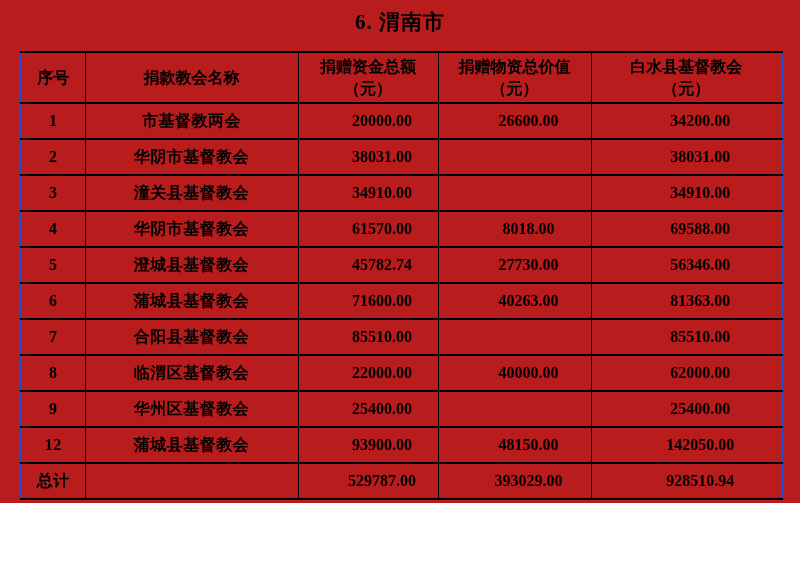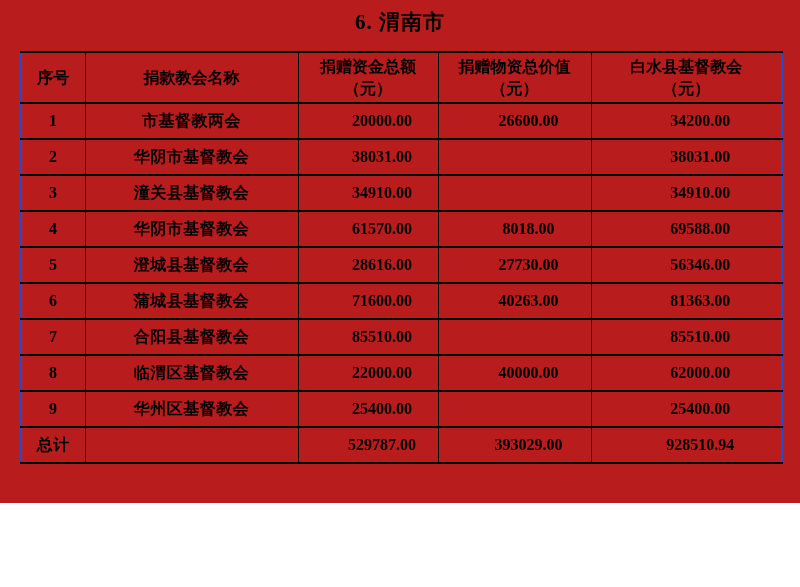--- a/index.html
+++ b/index.html
@@ -126,21 +126,21 @@
         <tr>
           <td>4</td>
           <td>华阴市基督教会</td>
           <td class="num">61570.00</td>
           <td class="num">8018.00</td>
           <td class="num">69588.00</td>
         </tr>
         <tr>
           <td>5</td>
           <td>澄城县基督教会</td>
-          <td class="num">28616.00</td>
+          <td class="num">45782.74</td>
           <td class="num">27730.00</td>
           <td class="num">56346.00</td>
         </tr>
         <tr>
           <td>6</td>
           <td>蒲城县基督教会</td>
           <td class="num">71600.00</td>
           <td class="num">40263.00</td>
           <td class="num">81363.00</td>
         </tr>
@@ -158,20 +158,27 @@
           <td class="num">40000.00</td>
           <td class="num">62000.00</td>
         </tr>
         <tr>
           <td>9</td>
           <td>华州区基督教会</td>
           <td class="num">25400.00</td>
           <td class="num"></td>
           <td class="num">25400.00</td>
         </tr>
+        <tr>
+          <td>12</td>
+          <td>蒲城县基督教会</td>
+          <td class="num">93900.00</td>
+          <td class="num">48150.00</td>
+          <td class="num">142050.00</td>
+        </tr>
       </tbody>
     <tfoot>
       <tr>
         <td>总计</td>
         <td></td>
         <td class="num">529787.00</td>
         <td class="num">393029.00</td>
         <td class="num">928510.94</td>
       </tr>
     </tfoot>

